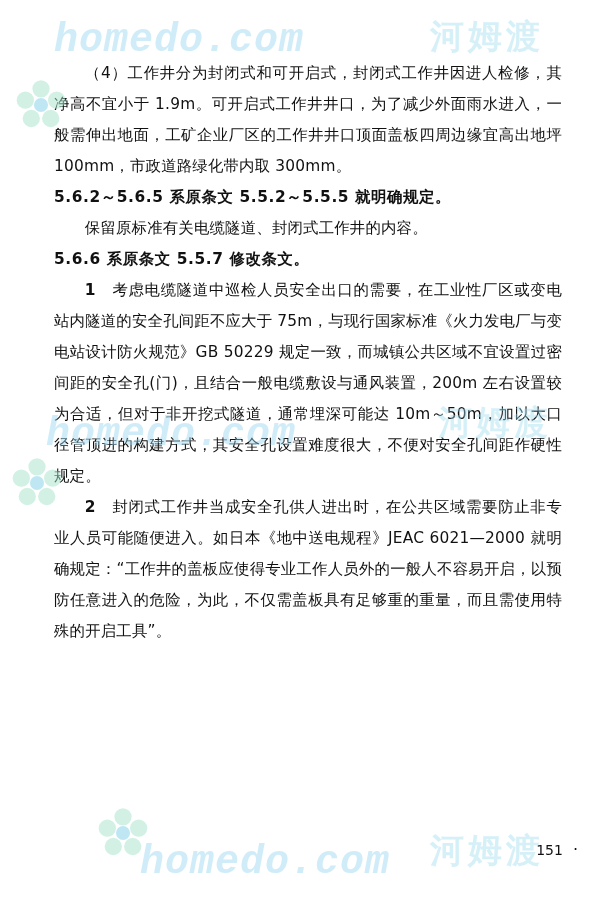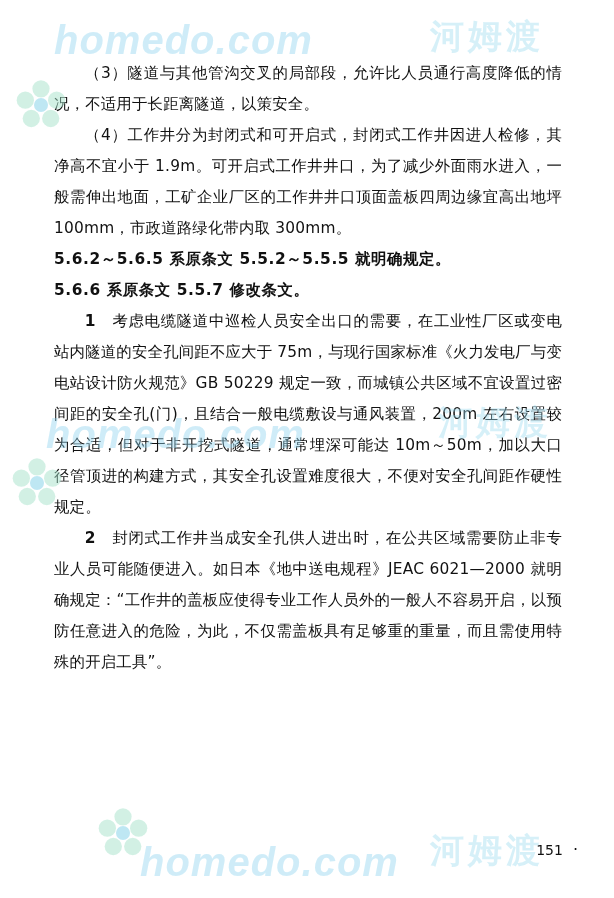--- a/index.html
+++ b/index.html
@@ -24,21 +24,21 @@
 
   
   .wm-layer {
     position: absolute;
     inset: 0;
     pointer-events: none;
     z-index: 3;
   }
   .wm-text {
     position: absolute;
-    font-family: Liberation Sans, sans-serif;
+    font-family: Liberation Mono, monospace;
     font-weight: bold;
     white-space: nowrap;
     opacity: 0.42;
   }
   .wm-latin {
     color: #8fd4ef;
     font-style: italic;
     font-size: 40px;
     letter-spacing: 1px;
   }
@@ -155,23 +155,23 @@
         <circle cx="32" cy="75" r="16"></circle>
         <circle cx="21" cy="41" r="16"></circle>
       </g>
       <circle cx="50" cy="50" r="13" fill="#7fd0e8"></circle>
     </svg>
     <div class="wm-text wm-latin wm-c3-latin">homedo.com</div>
     <div class="wm-text wm-cn wm-c3-cn">河姆渡</div>
   </div>
 
   <div class="content">
-    <p class="indent">（3）隧道与其他管沟交叉的局部段，允许比人员通行高度降低的情况，不适用于长距离隧道，以策安全。</p>
     <p class="indent">（4）工作井分为封闭式和可开启式，封闭式工作井因进人检修，其净高不宜小于 1.9m。可开启式工作井井口，为了减少外面雨水进入，一般需伸出地面，工矿企业厂区的工作井井口顶面盖板四周边缘宜高出地坪 100mm，市政道路绿化带内取 300mm。</p>
     <p class="head">5.6.2～5.6.5    系原条文 5.5.2～5.5.5 就明确规定。</p>
+    <p class="indent">保留原标准有关电缆隧道、封闭式工作井的内容。</p>
     <p class="head">5.6.6    系原条文 5.5.7 修改条文。</p>
 
     <p class="indent"><span class="bold-num">1</span>&nbsp;&nbsp;&nbsp;<span>考虑电缆隧道中巡检人员安全出口的需要，在工业性厂区或变电站内隧道的安全孔间距不应大于 75m，与现行国家标准《火力发电厂与变电站设计防火规范》GB 50229 规定一致，而城镇公共区域不宜设置过密间距的安全孔(门)，且结合一般电缆敷设与通风装置，200m 左右设置较为合适，但对于非开挖式隧道，通常埋深可能达 10m～50m，加以大口径管顶进的构建方式，其安全孔设置难度很大，不便对安全孔间距作硬性规定。</span></p>
 
     <p class="indent"><span class="bold-num">2</span>&nbsp;&nbsp;&nbsp;<span>封闭式工作井当成安全孔供人进出时，在公共区域需要防止非专业人员可能随便进入。如日本《地中送电规程》JEAC 6021—2000 就明确规定：“工作井的盖板应使得专业工作人员外的一般人不容易开启，以预防任意进入的危险，为此，不仅需盖板具有足够重的重量，而且需使用特殊的开启工具”。</span></p>
 
     <p class="indent">&nbsp;&nbsp;&nbsp;</p>
   </div>
 
   <div class="footer">

